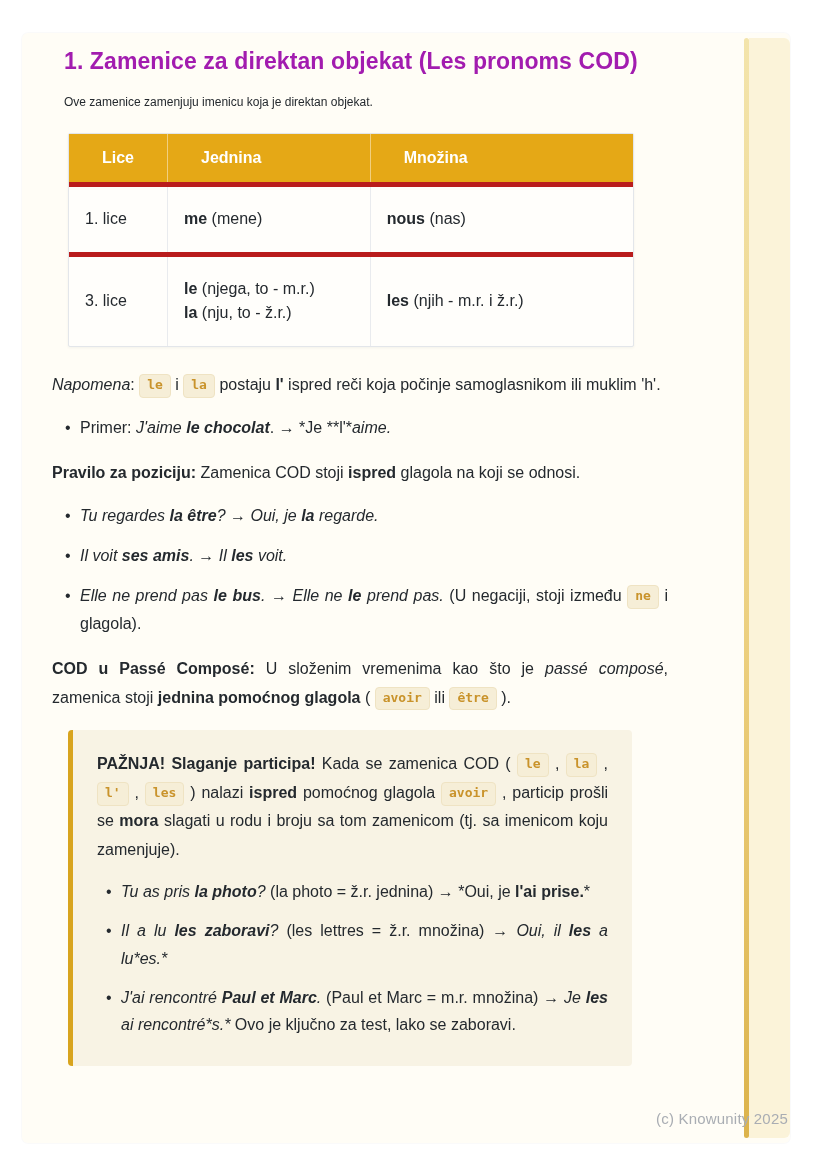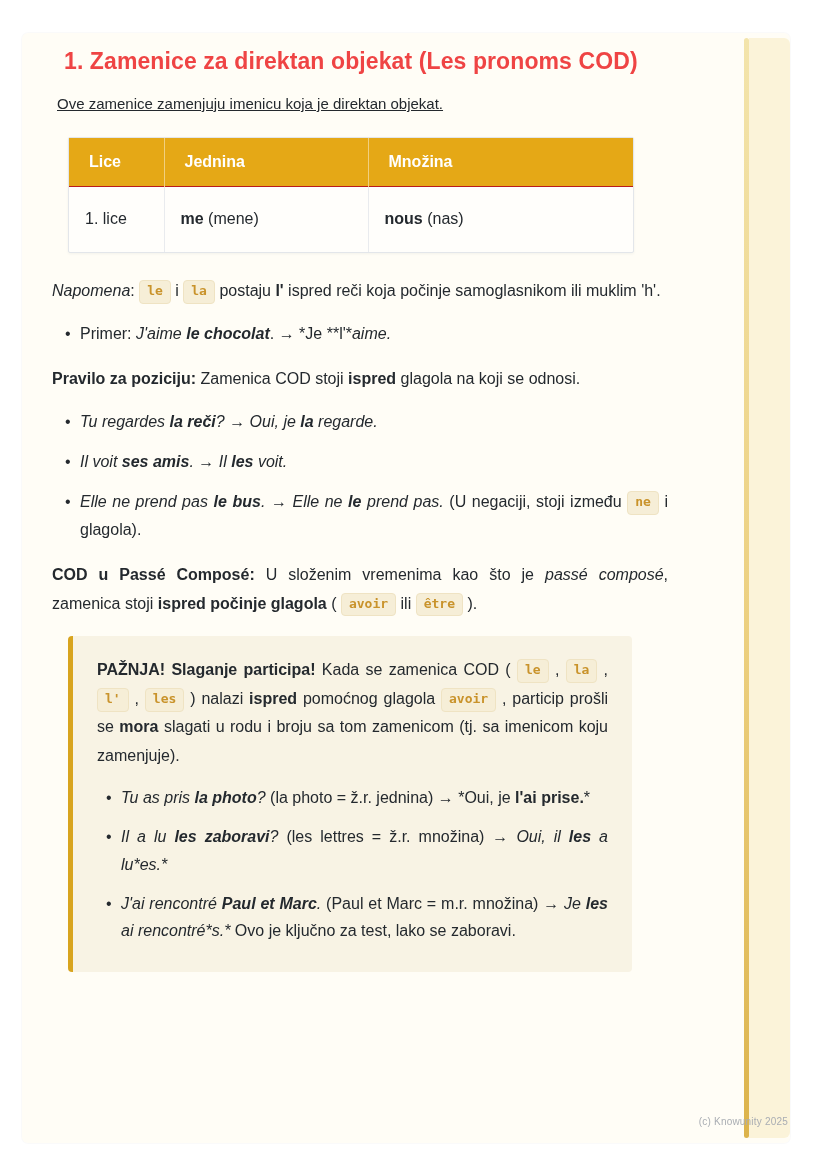--- a/index.html
+++ b/index.html
@@ -17,36 +17,36 @@
     position:absolute;top:5px;bottom:5px;left:727px;width:41px;
     background:#fbf3d9;border-radius:0 6px 6px 0;
   }
   .rail-line{
     position:absolute;top:5px;bottom:5px;left:722px;width:5px;
     background:linear-gradient(180deg,#f3e4ab 0%,#eccf7e 55%,#dcb34b 100%);
     border-radius:3px;
   }
   .content{position:relative;padding:12px 122px 0 30px;}
   .page-title{
-    color:#ef4444;font-size:23px;line-height:1.3;font-weight:700;
+    color:#a21caf;font-size:23px;line-height:1.3;font-weight:700;
     margin:2px 0 16px 12px;letter-spacing:.1px;
   }
-  .intro{font-size:15px;line-height:1.5;margin:0 0 22px 5px;text-decoration:underline;}
+  .intro{font-size:12px;line-height:1.5;margin:0 0 22px 12px;}
   .tablewrap{
     width:564px;margin:0 0 24px 16px;border:1px solid #e3e6ea;border-radius:2px;
     background:#fffefb;box-shadow:0 1px 3px rgba(27,31,35,.05);
   }
   table{border-collapse:collapse;width:100%;font-size:16px;}
   th{
     background:#e5a816;color:#ffffff;font-weight:700;text-align:left;
-    padding:15px 20px;border-left:1px solid rgba(255,255,255,.45);
+    padding:15px 33px;border-left:1px solid rgba(255,255,255,.45);
   }
   th:first-child{border-left:none;}
   td{
-    padding:20px 16px;border-top:1px solid #b91c1c;border-left:1px solid #e9ebee;
+    padding:20px 16px;border-top:5px solid #b91c1c;border-left:1px solid #e9ebee;
     vertical-align:middle;line-height:1.55;white-space:pre-line;
   }
   td:first-child{border-left:none;}
   tr.alt td{background:#f4f6f9;}
   .col-lice{width:95px;}.col-jednina{width:204px;}.col-mnozina{width:265px;}
   .para{font-size:16px;line-height:1.8;text-align:justify;margin:0 0 14px 0;}
   ul.examples{list-style:none;margin:2px 0 18px 0;padding:0 0 0 28px;}
   ul.examples li{
     position:relative;font-size:16px;line-height:1.7;margin-bottom:13px;
     text-align:justify;
@@ -66,21 +66,21 @@
   .f-i{font-style:italic;}
   .f-bi{font-weight:700;font-style:italic;}
   .f-code{
     display:inline-block;
     font-family:"DejaVu Sans Mono","Liberation Mono",monospace;
     font-style:normal;font-weight:700;font-size:13px;line-height:1.45;
     color:#c9932b;background:#f6eed7;border:1px solid #efe3c3;border-radius:4px;
     padding:1px 7px 2px 7px;vertical-align:1px;
   }
   .footer{
-    position:absolute;right:2px;bottom:16px;font-size:10px;color:#a9adb3;
+    position:absolute;right:2px;bottom:16px;font-size:15px;color:#a9adb3;
     z-index:3;letter-spacing:.2px;
   }
 </style>
 </head>
 <body>
 
 <div class="card">
   <div class="rail-strip"></div>
   <div class="rail-line"></div>
 
@@ -103,39 +103,45 @@
             <th>Jednina</th>
             <th>Množina</th>
           </tr>
         </thead>
         <tbody>
           <tr>
             <td>1. lice</td>
             <td><span class="f-b">me</span><span> (mene)</span></td>
             <td><span class="f-b">nous</span><span> (nas)</span></td>
           </tr>
+          <tr>
+            <td>3. lice</td>
+            <td><span class="f-b">le</span><span> (njega, to - m.r.)
+</span><span class="f-b">la</span><span> (nju, to - ž.r.)</span></td>
+            <td><span class="f-b">les</span><span> (njih - m.r. i ž.r.)</span></td>
+          </tr>
         </tbody>
       </table>
     </div>
 
     <p class="para"><span class="f-i">Napomena</span><span>: </span><span class="f-code">le</span><span> i </span><span class="f-code">la</span><span> postaju </span><span class="f-b">l'</span><span> ispred reči koja počinje samoglasnikom ili muklim 'h'.</span></p>
 
     <ul class="examples">
       <li><span>Primer: </span><span class="f-i">J'aime </span><span class="f-bi">le chocolat</span><span>. → *Je **l'*</span><span class="f-i">aime.</span></li>
     </ul>
 
     <p class="para"><span class="f-b">Pravilo za poziciju:</span><span> Zamenica COD stoji </span><span class="f-b">ispred</span><span> glagola na koji se odnosi.</span></p>
 
     <ul class="examples">
-      <li><span class="f-i">Tu regardes </span><span class="f-bi">la reči</span><span class="f-i">? → Oui, je </span><span class="f-bi">la</span><span class="f-i"> regarde.</span></li>
+      <li><span class="f-i">Tu regardes </span><span class="f-bi">la être</span><span class="f-i">? → Oui, je </span><span class="f-bi">la</span><span class="f-i"> regarde.</span></li>
       <li><span class="f-i">Il voit </span><span class="f-bi">ses amis</span><span class="f-i">. → Il </span><span class="f-bi">les</span><span class="f-i"> voit.</span></li>
       <li><span class="f-i">Elle ne prend pas </span><span class="f-bi">le bus</span><span class="f-i">. → Elle ne </span><span class="f-bi">le</span><span class="f-i"> prend pas.</span><span> (U negaciji, stoji između </span><span class="f-code">ne</span><span> i glagola).</span></li>
     </ul>
 
-    <p class="para"><span class="f-b">COD u Passé Composé:</span><span> U složenim vremenima kao što je </span><span class="f-i">passé composé</span><span>, zamenica stoji </span><span class="f-b">ispred počinje glagola</span><span> ( </span><span class="f-code">avoir</span><span> ili </span><span class="f-code">être</span><span> ).</span></p>
+    <p class="para"><span class="f-b">COD u Passé Composé:</span><span> U složenim vremenima kao što je </span><span class="f-i">passé composé</span><span>, zamenica stoji </span><span class="f-b">jednina pomoćnog glagola</span><span> ( </span><span class="f-code">avoir</span><span> ili </span><span class="f-code">être</span><span> ).</span></p>
 
     <ul class="examples">
     </ul>
 
     <div class="attention">
       <p class="para"><span class="f-b">PAŽNJA! Slaganje participa!</span><span> Kada se zamenica COD ( </span><span class="f-code">le</span><span> , </span><span class="f-code">la</span><span> , </span><span class="f-code">l'</span><span> , </span><span class="f-code">les</span><span> ) nalazi </span><span class="f-b">ispred</span><span> pomoćnog glagola </span><span class="f-code">avoir</span><span> , particip prošli se </span><span class="f-b">mora</span><span> slagati u rodu i broju sa tom zamenicom (tj. sa imenicom koju zamenjuje).</span></p>
       <ul class="examples">
         <li><span class="f-i">Tu as pris </span><span class="f-bi">la photo</span><span class="f-i">?</span><span> (la photo = ž.r. jednina) → *Oui, je </span><span class="f-b">l'ai prise.</span><span>*</span></li>
         <li><span class="f-i">Il a lu </span><span class="f-bi">les zaboravi</span><span class="f-i">?</span><span> (les lettres = ž.r. množina) → </span><span class="f-i">Oui, il </span><span class="f-bi">les</span><span class="f-i"> a lu*es.*</span></li>
         <li><span class="f-i">J'ai rencontré </span><span class="f-bi">Paul et Marc</span><span class="f-i">.</span><span> (Paul et Marc = m.r. množina) → </span><span class="f-i">Je </span><span class="f-bi">les</span><span class="f-i"> ai rencontré*s.*</span><span> Ovo je ključno za test, lako se zaboravi.</span></li>

